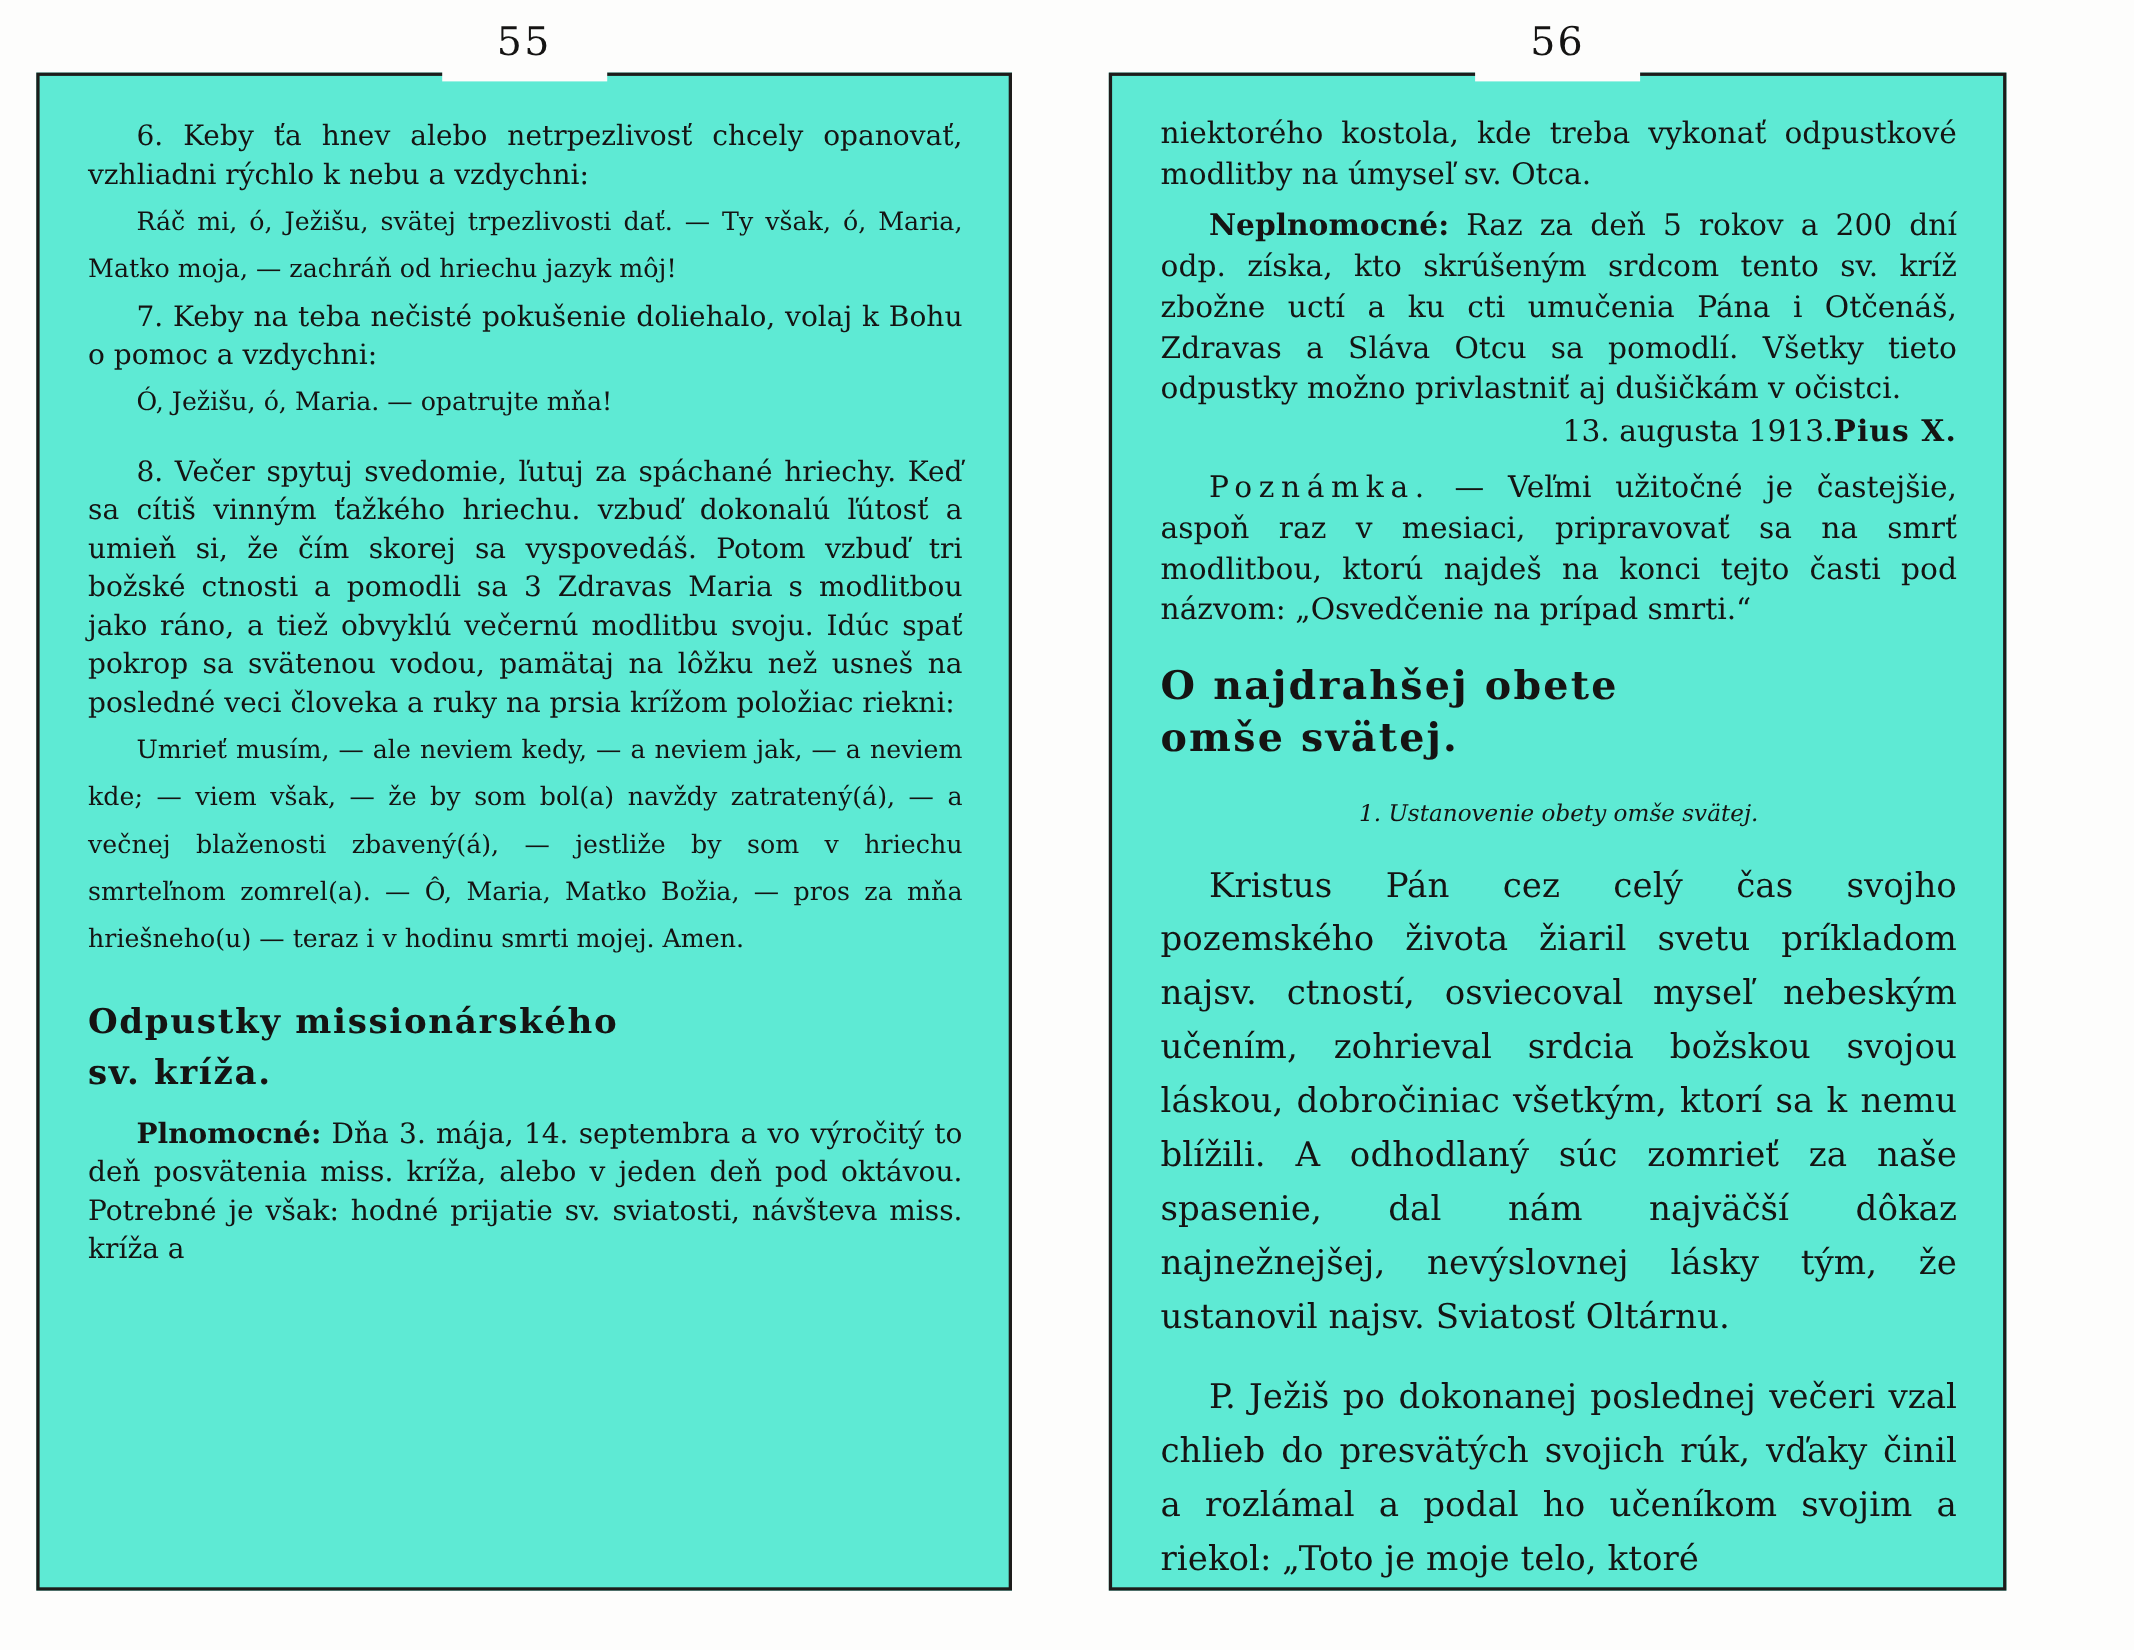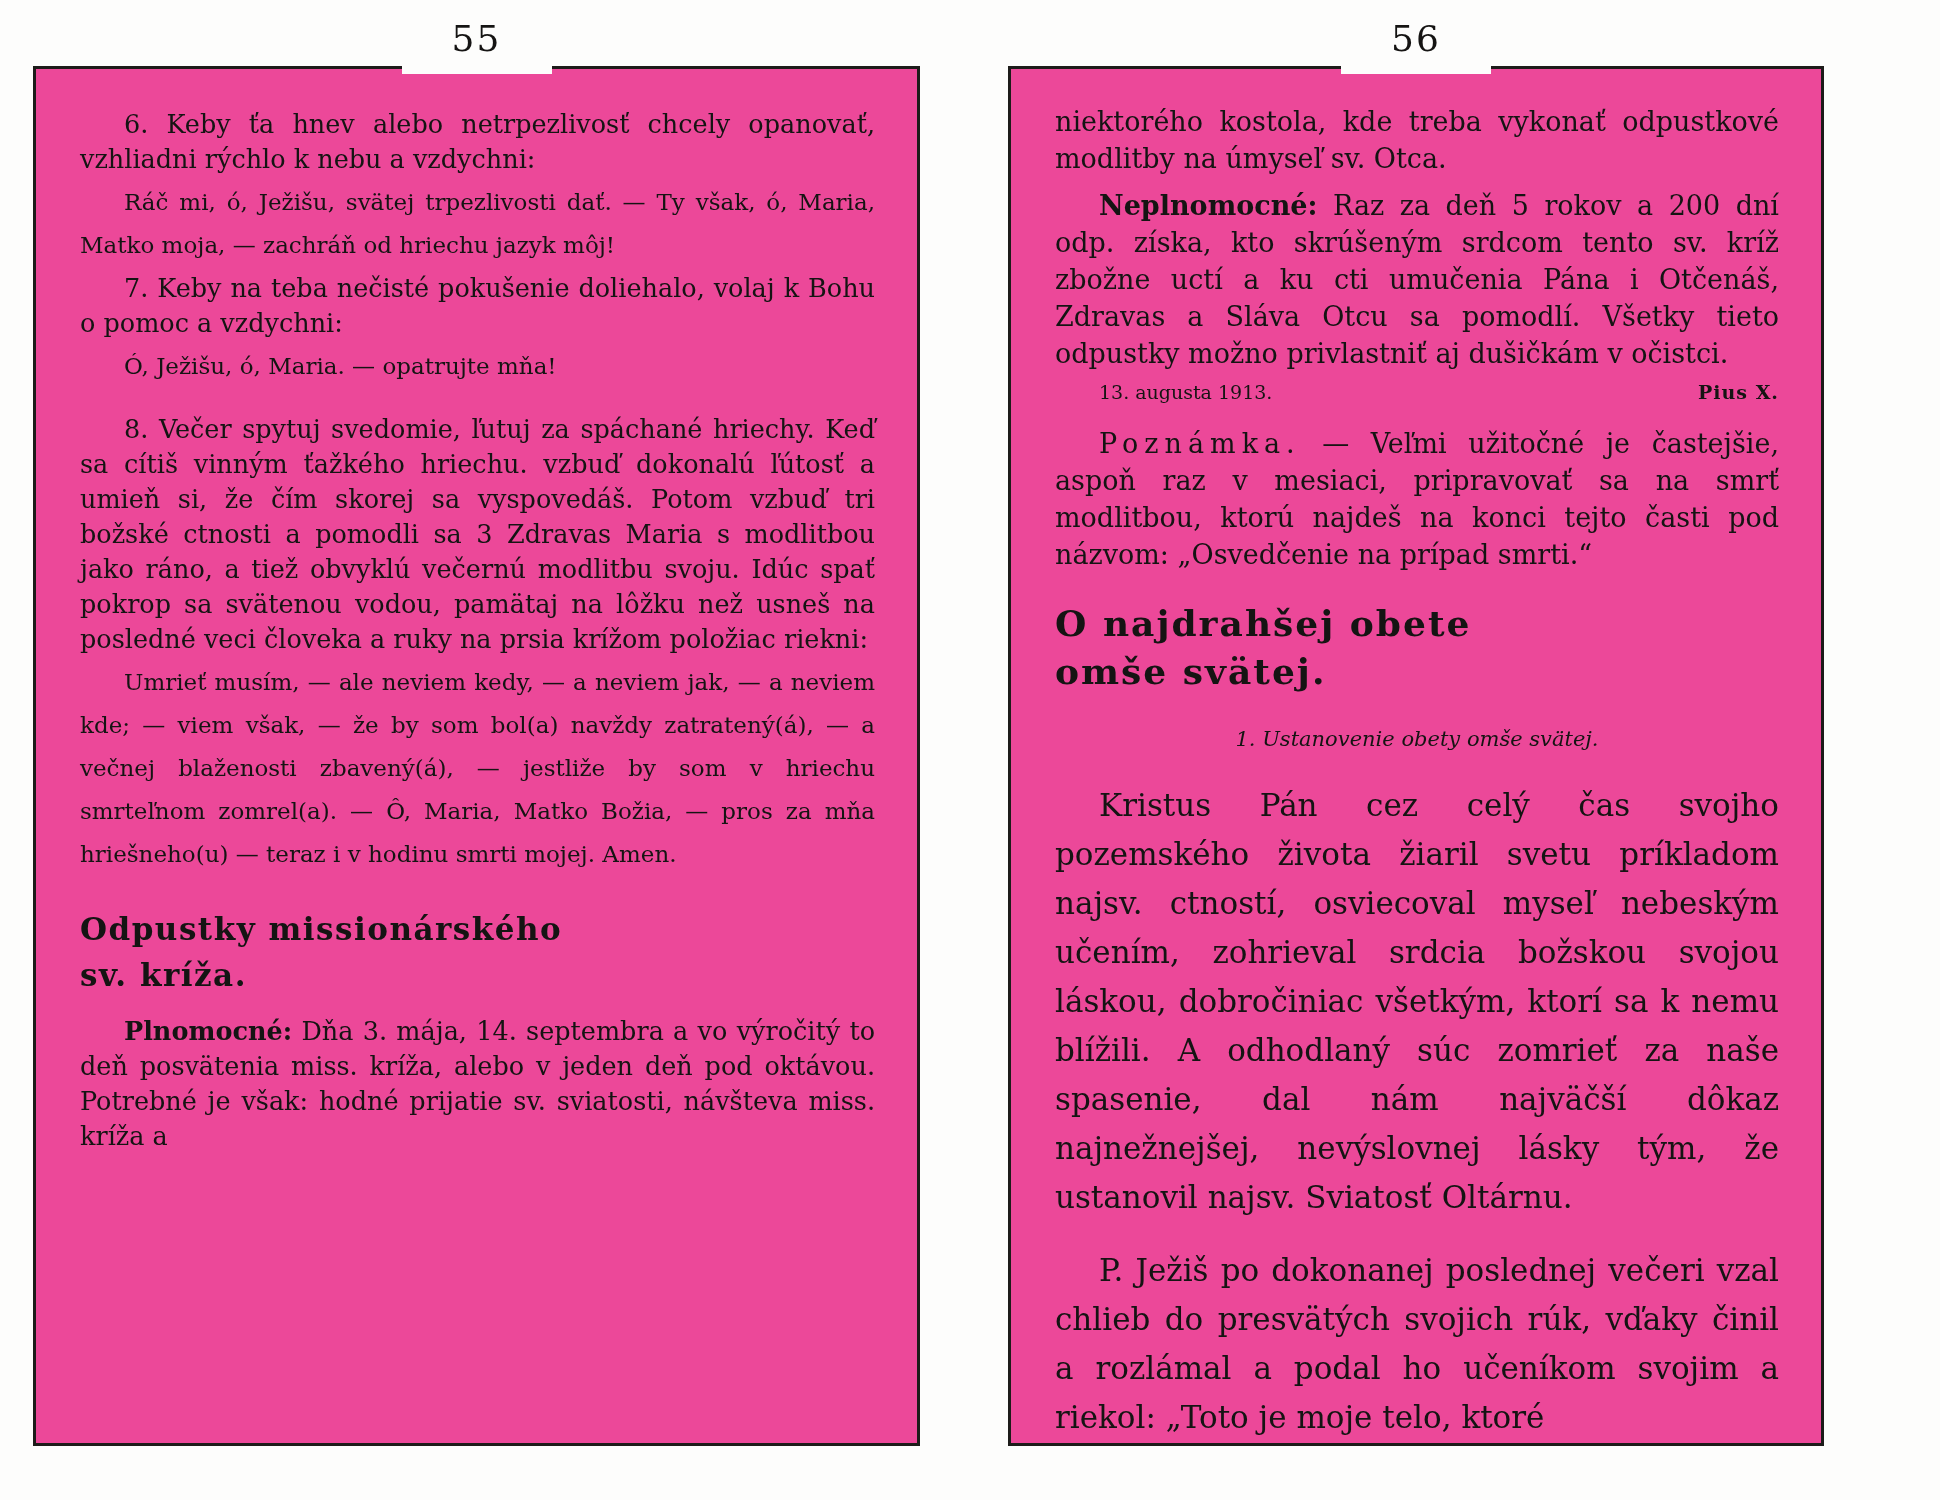--- a/index.html
+++ b/index.html
@@ -8,21 +8,21 @@
     width:1940px; height:1500px;
     background:#fdfdfc;
     font-family:"DejaVu Serif","Liberation Serif",serif;
     color:#151413;
     overflow:hidden;
   }
   .page {
     position:absolute; top:66px; height:1380px;
     border:3px solid #1d1c1a;
     box-sizing:border-box;
-    background:#ec4899;
+    background:#5eead4;
   }
   .page-55 { left:33px;  width:887px; }
   .page-56 { left:1008px; width:816px; }
 
   .pagenum {
     position:absolute; top:-50px; left:50%;
     transform:translateX(-50%);
     font-size:36px; line-height:40px;
     letter-spacing:2px;
     padding:0 30px;
@@ -74,25 +74,24 @@
     margin-top:26px;
     letter-spacing:2px;
   }
   .sub-right {
     font-style:italic; font-size:21px; line-height:40px;
     text-align:center; text-indent:0;
     margin-top:24px;
   }
 
   .date-row {
-    display:flex; justify-content:space-between; align-items:baseline;
-    font-size:19px; line-height:37px;
+    display:flex; justify-content:flex-end; align-items:baseline;
+    font-size:27px; line-height:37px;
     padding-left:44px;
     margin-top:2px;
-    gap:48px;
   }
   .signature { font-weight:bold; letter-spacing:1px; }
 
   .note-lead { font-weight:normal; letter-spacing:6px; }
 
   .t-body {
     font-size:31px; line-height:49px;
     text-align:justify; text-indent:44px;
   }
   .mt6  { margin-top:24px; }

